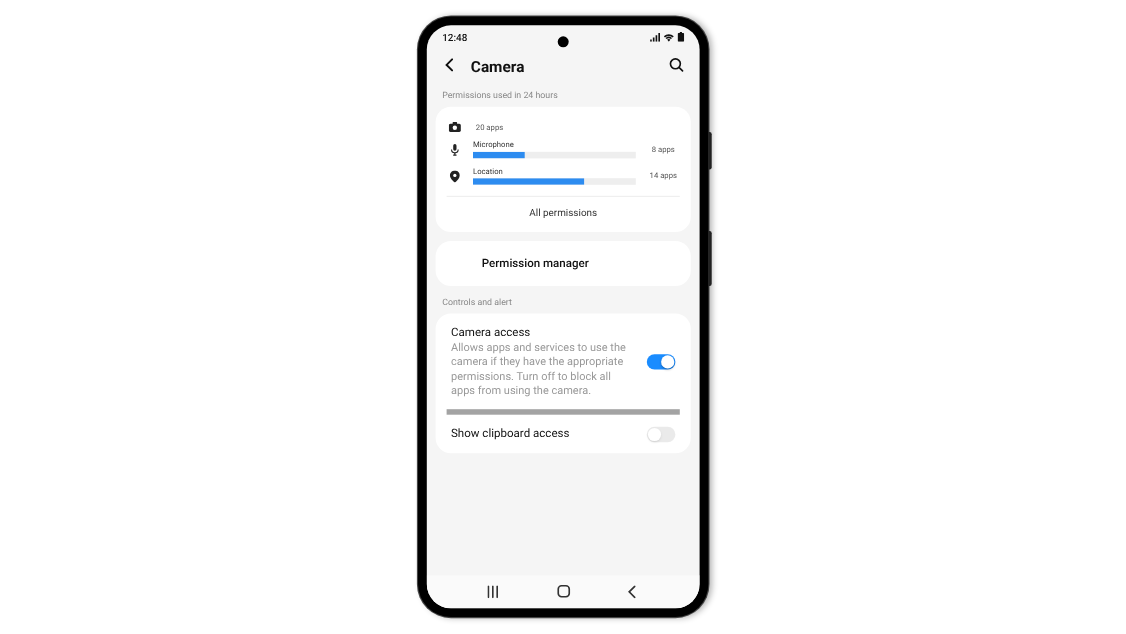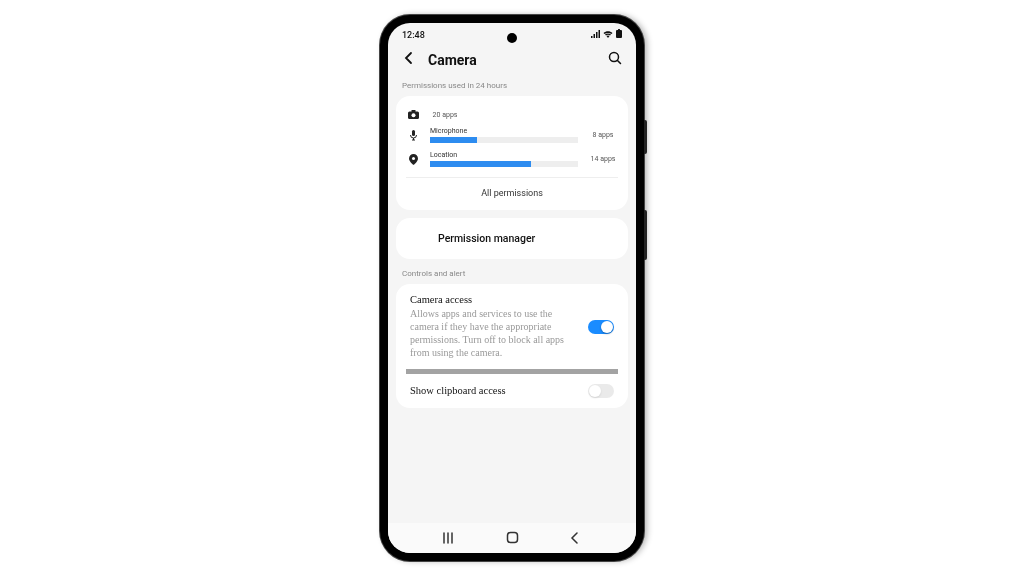--- a/index.html
+++ b/index.html
@@ -132,21 +132,20 @@
     color: #111;
     padding: 12px 4px;
     margin-left: 28px;
   }
   .control-row {
     display: flex;
     justify-content: space-between;
     align-items: center;
     padding: 8px 4px;
     gap: 12px;
-    font-family: Liberation Serif, serif;
   }
   .control-text {
     flex: 1;
   }
   .control-title {
     font-size: 10.5px;
     font-weight: 400;
     color: #111;
     margin-bottom: 2px;
   }

